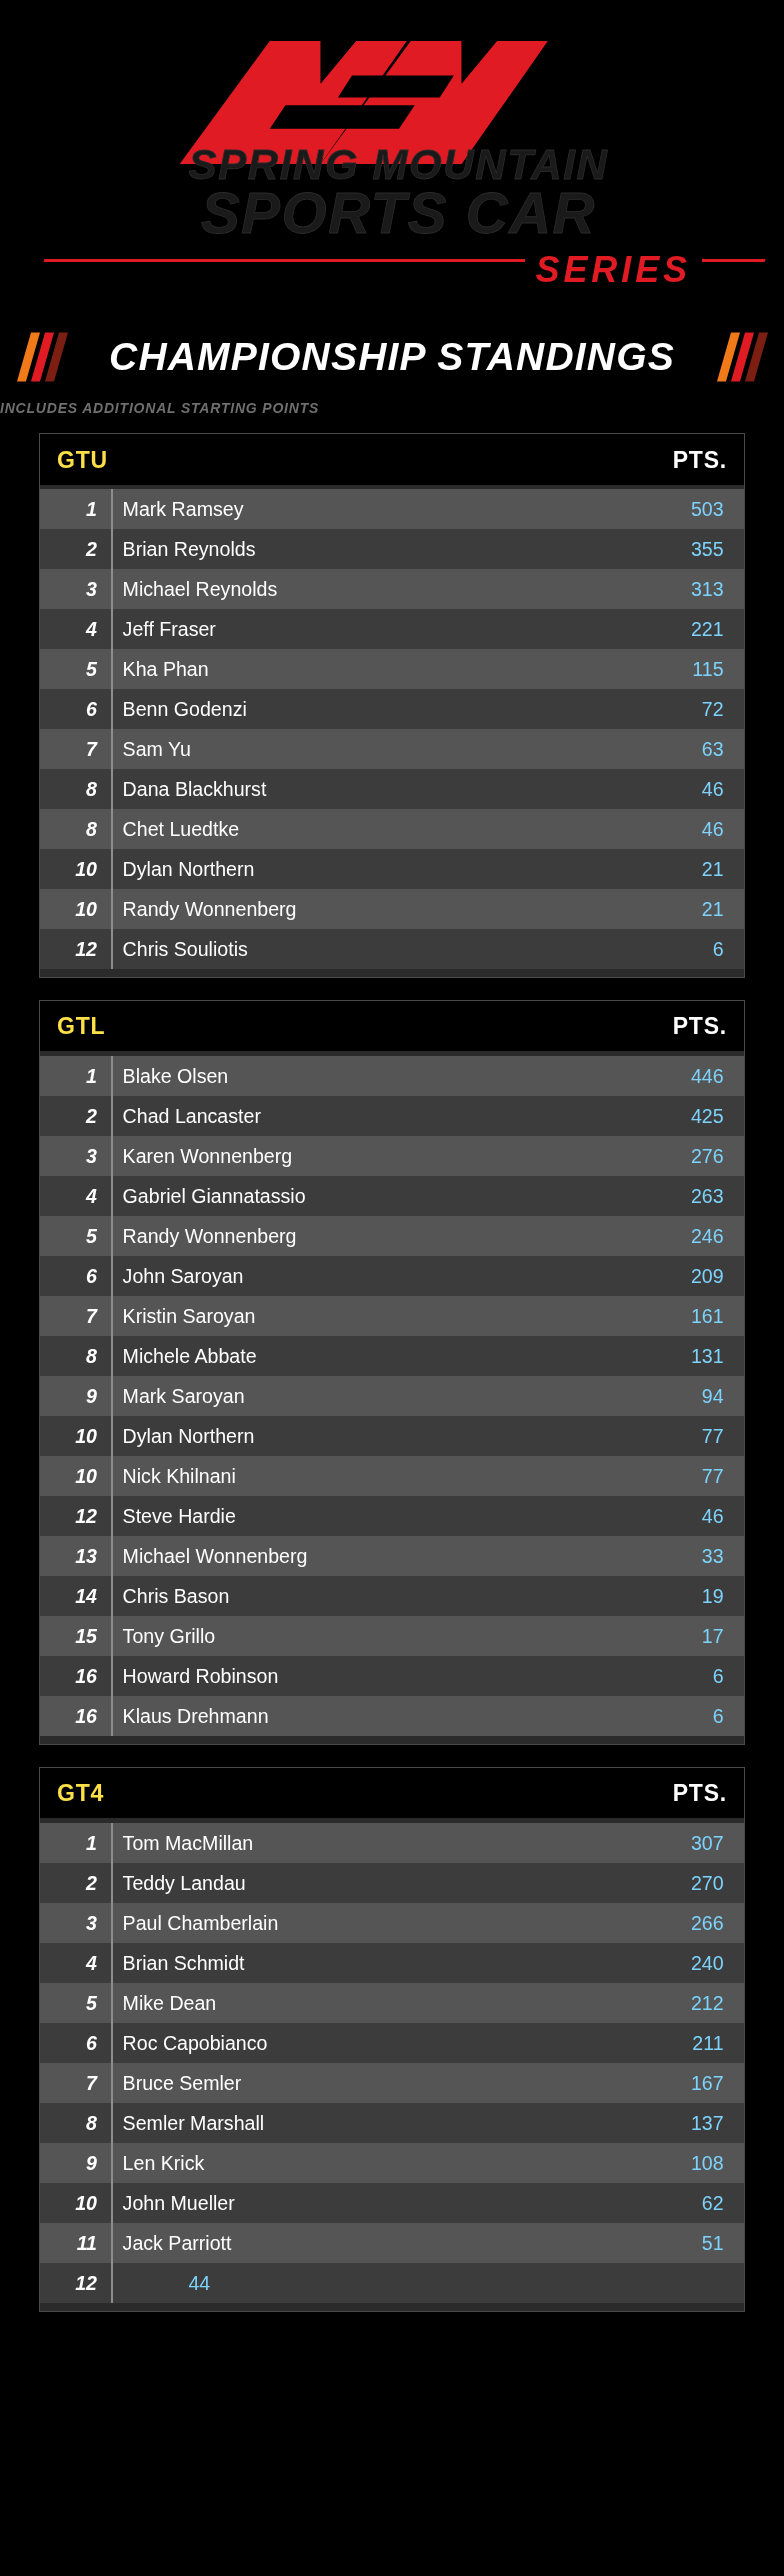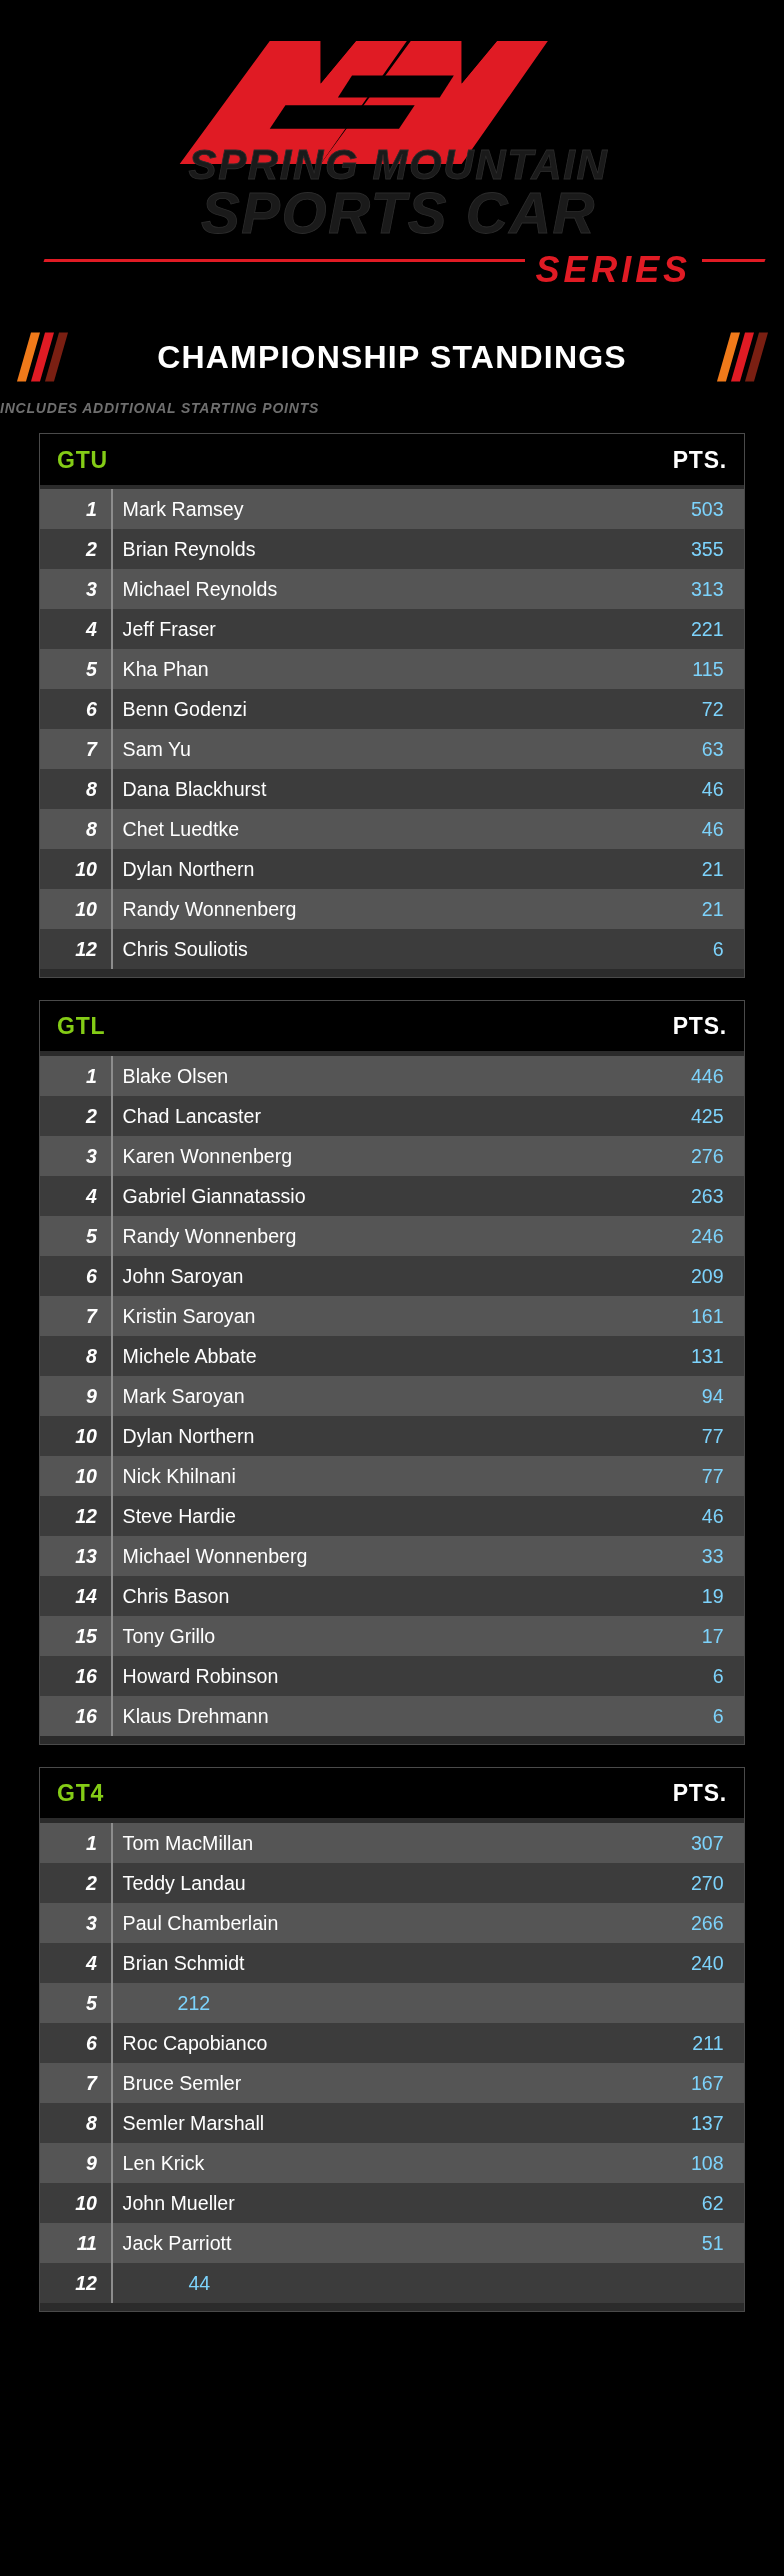--- a/index.html
+++ b/index.html
@@ -86,22 +86,23 @@
   
   .title-bar {
     position: relative;
     height: 86px;
     display: flex;
     align-items: center;
     justify-content: center;
     background: #000;
   }
   .title-text {
-    font-size: 32px;
-    font-weight: bold;
+    font-size: 39px;
+    font-weight: bold;
+    font-style: italic;
     letter-spacing: 1.2px;
     color: #ffffff;
     text-align: center;
   }
   .slash-group {
     position: absolute;
     top: 50%;
     transform: translateY(-50%);
     display: flex;
     gap: 5.5px;
@@ -139,21 +140,21 @@
     display: flex;
     align-items: center;
     justify-content: space-between;
     background: #000000;
     padding: 12.5px 17px 11px 17px;
   }
   .class-name {
     font-size: 23px;
     font-weight: bold;
     letter-spacing: 0.8px;
-    color: #84cc16;
+    color: #fde047;
   }
   .class-pts {
     font-size: 23px;
     font-weight: bold;
     letter-spacing: 0.8px;
     color: #ffffff;
   }
   .rows {
     padding: 4.7px 0 7.8px 0;
   }
@@ -452,20 +453,21 @@
           </div>
           <div class="row even">
             <div class="pos">4</div>
             <div class="divider"></div>
             <div class="name">Brian Schmidt</div>
             <div class="pts">240</div>
           </div>
           <div class="row odd">
             <div class="pos">5</div>
             <div class="divider"></div>
+            <div class="name">Mike Dean</div>
             <div class="pts">212</div>
           </div>
           <div class="row even">
             <div class="pos">6</div>
             <div class="divider"></div>
             <div class="name">Roc Capobianco</div>
             <div class="pts">211</div>
           </div>
           <div class="row odd">
             <div class="pos">7</div>

